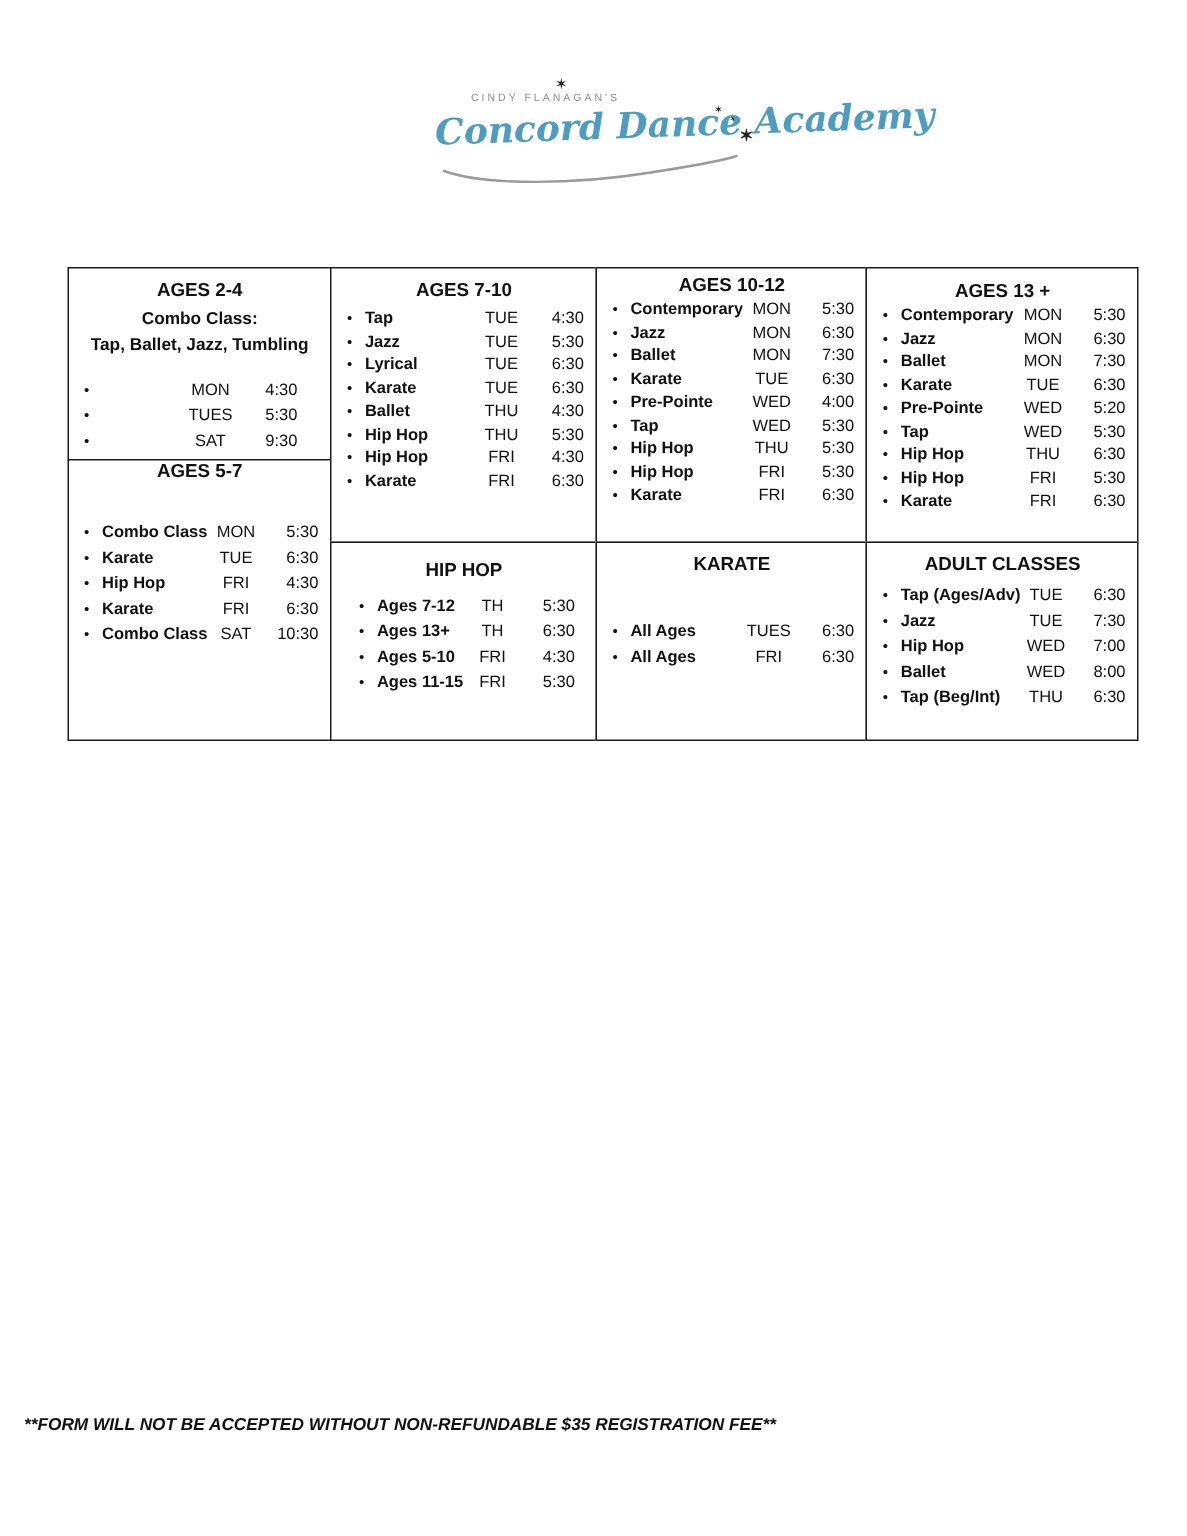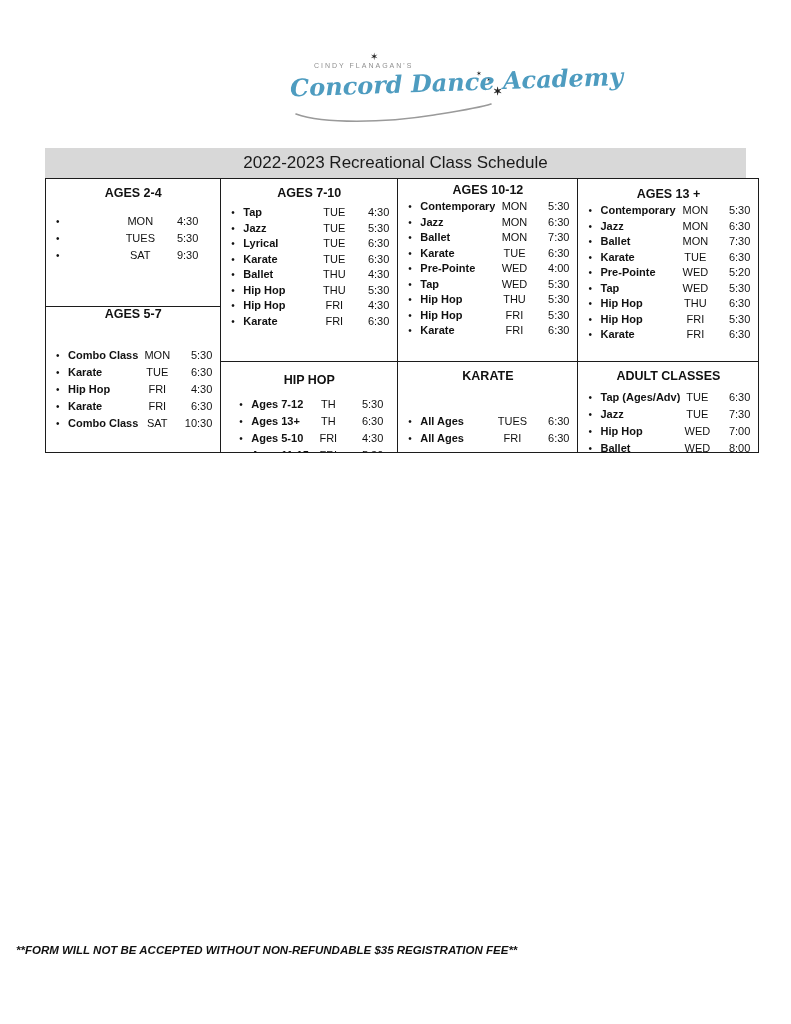--- a/index.html
+++ b/index.html
@@ -69,21 +69,21 @@
     justify-content: center;
   }
   .title-bar span { font-size: 17px; color: #1a1a1a; }
 
   
   .schedule {
     position: absolute;
     top: 178px;
     left: 45px;
     width: 701px;
-    height: 275px;
+    height: 316px;
     display: flex;
   }
   .col { display: flex; flex-direction: column; }
   .c1 { flex: 0 0 172px; }
   .c2 { flex: 0 0 178px; margin-left: -1px; }
   .c3 { flex: 0 0 173px; margin-left: -1px; }
   .c4 { flex: 0 0 179px; margin-left: -1px; }
   .box {
     border: 1px solid #1c1c1c;
     background: #fff;
@@ -168,29 +168,30 @@
     <span class="sparkle sp2">✶</span>
     <span class="sparkle sp3">✶</span>
     <span class="sparkle sp4">✶</span>
     <div class="logo-owner">CINDY FLANAGAN'S</div>
     <div class="logo-script">Concord Dance Academy</div>
     <svg class="logo-swoosh" width="200" height="26" viewBox="0 0 200 26">
       <path d="M2,14 C30,24 90,23 140,15 C165,11 185,8 197,4" fill="none" stroke="#9a9a9a" stroke-width="1.6" stroke-linecap="round"></path>
     </svg>
   </div>
 
-  <div class="title-bar">
-    <span>2022-2023 Recreational Class Schedule</span>
-  </div>
 
   <div class="schedule">
 
     <div class="col c1">
       <div class="box b0 h129 med">
         <div class="box-header">AGES 2-4</div>
+        <div class="subtitle">
+          <div>Combo Class:</div>
+          <div>Tap, Ballet, Jazz, Tumbling</div>
+        </div>
         <div class="items">
             <div class="item">
               <span class="bullet">•</span>
               <span class="item-name"></span>
               <span class="item-day">MON</span>
               <span class="item-time">4:30</span>
             </div>
             <div class="item">
               <span class="bullet">•</span>
               <span class="item-name"></span>

